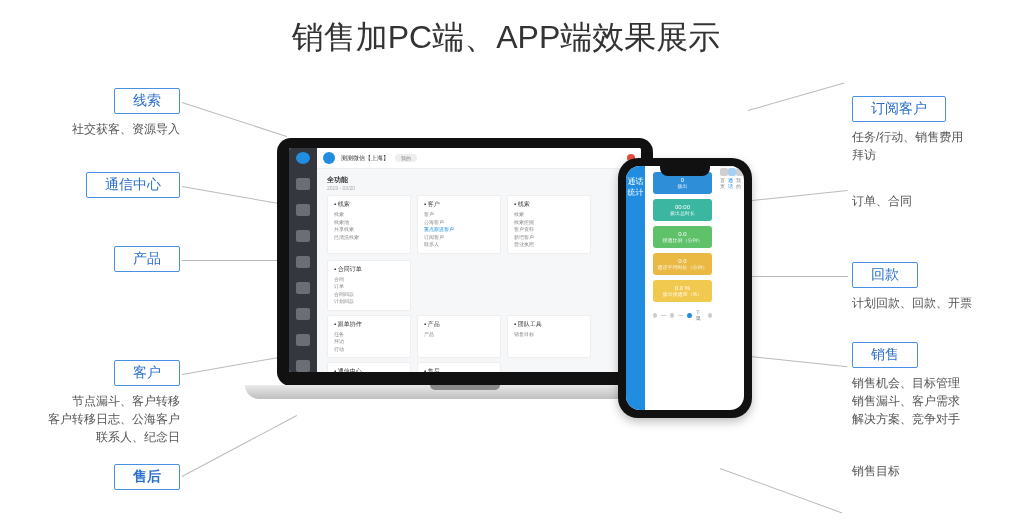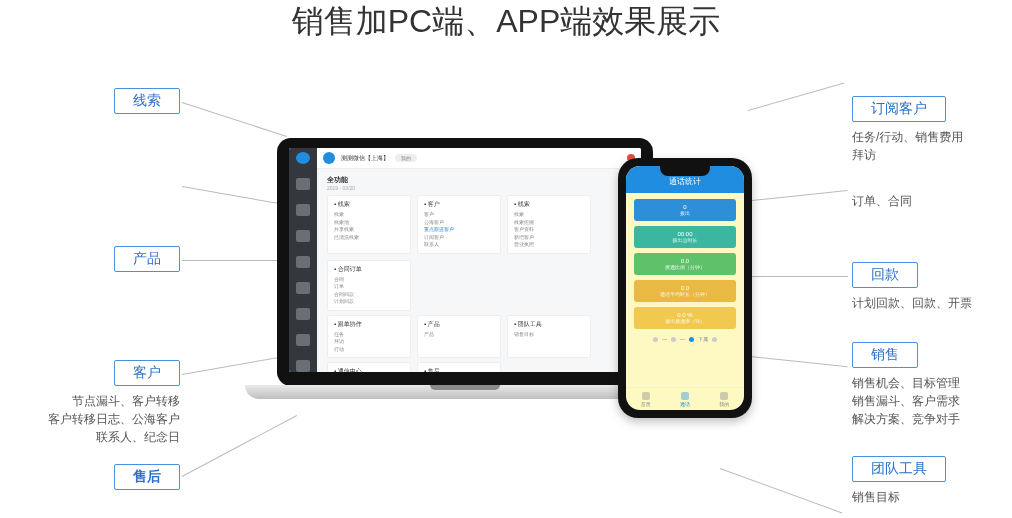--- a/index.html
+++ b/index.html
@@ -1,17 +1,17 @@
 <!DOCTYPE html>
 <html><head>
 <meta charset="utf-8">
 <style>
   html,body{margin:0;padding:0;font-family:"Microsoft YaHei","PingFang SC",sans-serif;color:#333;background:#fff;}
   .stage{position:relative;width:1012px;height:518px;overflow:hidden;}
-  .main-title{position:absolute;top:0;left:0;right:0;text-align:center;font-size:32px;color:#333;}
+  .main-title{position:absolute;top:16px;left:0;right:0;text-align:center;font-size:32px;color:#333;}
   
   .feat{position:absolute;width:180px;}
   .feat.left{text-align:right;}
   .feat.right{text-align:left;}
   .feat .tag{display:inline-block;border:1px solid #4a90e2;color:#2a6fc9;font-size:14px;padding:3px 18px;border-radius:2px;}
   .feat .desc{font-size:12px;color:#555;margin-top:6px;line-height:1.5;}
   
   .lead{position:absolute;height:1px;background:#bbb;}
   
   .laptop{position:absolute;left:265px;top:138px;width:400px;}
@@ -34,21 +34,21 @@
   .sec-sub{font-size:5px;color:#aaa;margin-bottom:4px;}
   .cards{display:flex;gap:6px;flex-wrap:wrap;}
   .card{background:#fff;border:1px solid #eee;border-radius:2px;padding:4px 6px;min-width:70px;}
   .card .ch{font-size:6px;color:#333;margin-bottom:2px;}
   .card .ci{font-size:5px;color:#888;line-height:1.5;}
   .card .blue{color:#208de0;}
   .row{display:flex;gap:6px;margin-top:4px;}
   
   .phone{position:absolute;left:618px;top:158px;width:134px;height:260px;background:#111;border-radius:20px;padding:8px;box-sizing:border-box;box-shadow:0 4px 10px rgba(0,0,0,.25);}
   .phone .notch{position:absolute;top:8px;left:50%;transform:translateX(-50%);width:50px;height:10px;background:#111;border-radius:0 0 8px 8px;z-index:2;}
-  .phone .pscreen{width:100%;height:100%;background:#fef9c3;border-radius:14px;overflow:hidden;display:flex;flex-direction:column;}
+  .phone .pscreen{width:100%;height:100%;background:#ffffff;border-radius:14px;overflow:hidden;display:flex;flex-direction:row;}
   .phead{background:#208de0;color:#fff;text-align:center;font-size:8px;padding:10px 0 6px;}
   .pbody{flex:1;padding:6px 8px;display:flex;flex-direction:column;gap:5px;}
   .pcard{border-radius:3px;padding:5px 0;text-align:center;font-size:6px;color:#fff;}
   .pcard .big{font-size:6px;display:block;}
   .pcard .sm{font-size:5px;opacity:.85;display:block;}
   .pstep{display:flex;align-items:center;justify-content:center;gap:4px;font-size:5px;color:#888;margin-top:2px;}
   .pstep .d{width:5px;height:5px;border-radius:50%;background:#ccc;}
   .pstep .d.on{background:#208de0;}
   .ptab{height:22px;border-top:1px solid #eee;display:flex;}
   .ptab div{flex:1;display:flex;flex-direction:column;align-items:center;justify-content:center;font-size:5px;color:#888;}
@@ -56,22 +56,24 @@
   .ptab .ti{width:8px;height:8px;background:currentColor;opacity:.4;border-radius:2px;margin-bottom:1px;}
 </style>
 </head>
 <body>
 <div class="stage">
 
   <div class="main-title">销售加PC端、APP端效果展示</div>
 
   <div class="feat left" style="top:88px;right:832px;">
     <span class="tag">线索</span>
+    <div class="desc">社交获客、资源导入</div>
   </div>
   <div class="feat left" style="top:172px;right:832px;">
+    <span class="tag">通信中心</span>
   </div>
   <div class="feat left" style="top:246px;right:832px;">
     <span class="tag">产品</span>
   </div>
   <div class="feat left" style="top:360px;right:832px;">
     <span class="tag">客户</span>
     <div class="desc" style="white-space:pre-line;padding-left:36px;">节点漏斗、客户转移
 客户转移日志、公海客户
 联系人、纪念日</div>
   </div>
@@ -91,21 +93,20 @@
     <span class="tag">回款</span>
     <div class="desc">计划回款、回款、开票</div>
   </div>
   <div class="feat right" style="top:342px;left:852px;">
     <span class="tag">销售</span>
     <div class="desc" style="white-space:pre-line;">销售机会、目标管理
 销售漏斗、客户需求
 解决方案、竞争对手</div>
   </div>
   <div class="feat right" style="top:456px;left:852px;">
-    <span class="tag">团队工具</span>
     <div class="desc">销售目标</div>
   </div>
 
   <div class="lead" style="top:102px;left:182px;width:110px;transform:rotate(18deg);transform-origin:left center;"></div>
   <div class="lead" style="top:186px;left:182px;width:100px;transform:rotate(10deg);transform-origin:left center;"></div>
   <div class="lead" style="top:260px;left:182px;width:95px;"></div>
   <div class="lead" style="top:374px;left:182px;width:100px;transform:rotate(-10deg);transform-origin:left center;"></div>
   <div class="lead" style="top:476px;left:182px;width:130px;transform:rotate(-28deg);transform-origin:left center;"></div>
   <div class="lead" style="top:110px;left:748px;width:100px;transform:rotate(-16deg);transform-origin:left center;"></div>
   <div class="lead" style="top:200px;left:752px;width:96px;transform:rotate(-6deg);transform-origin:left center;"></div>

